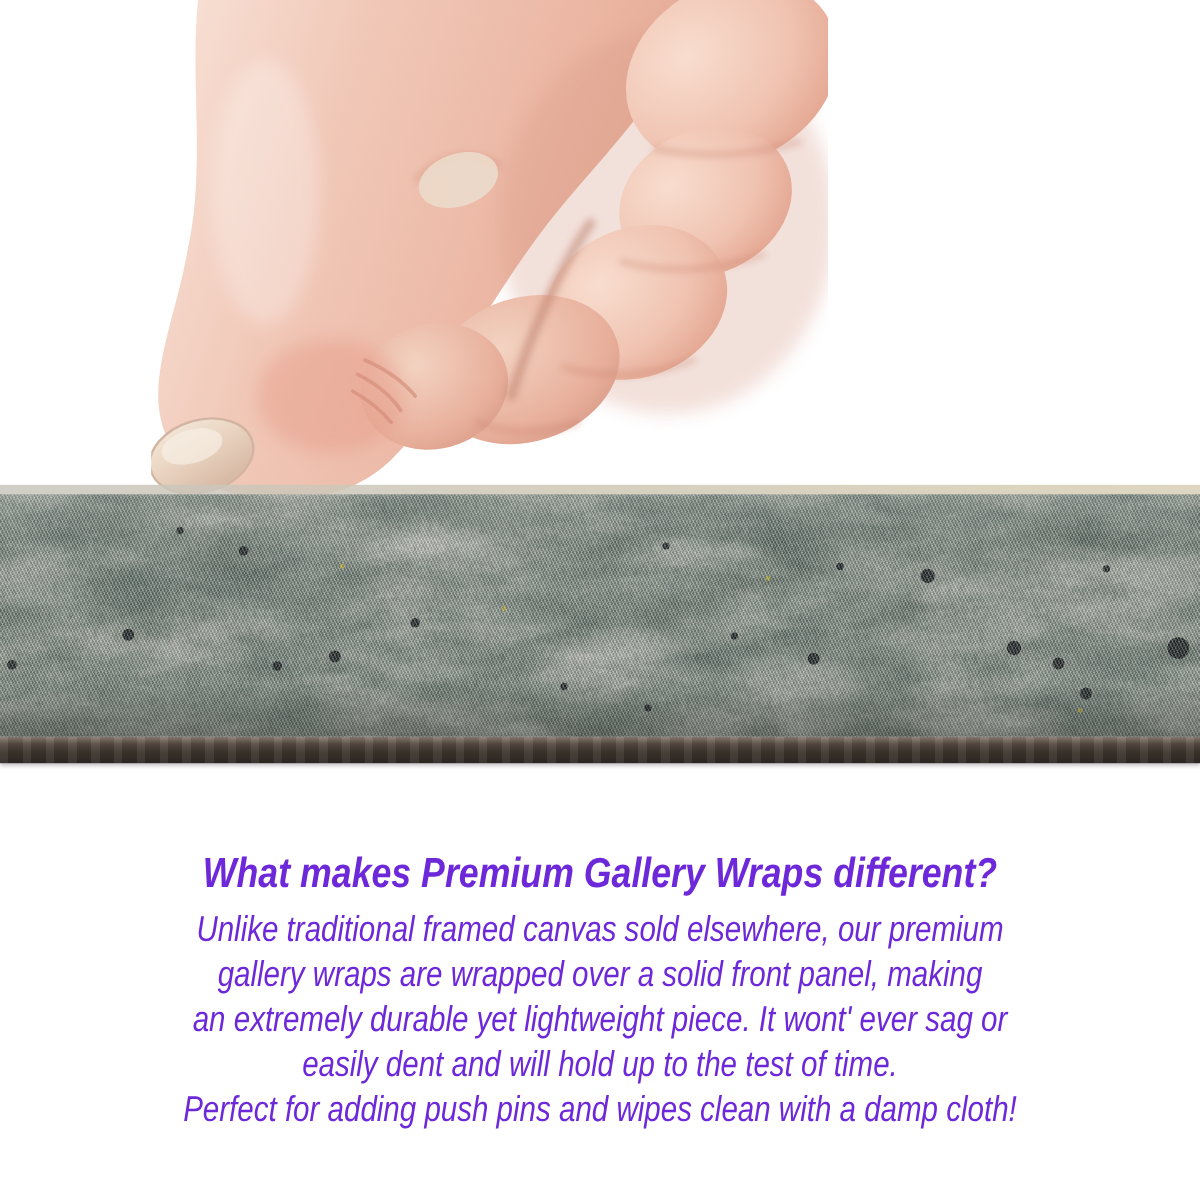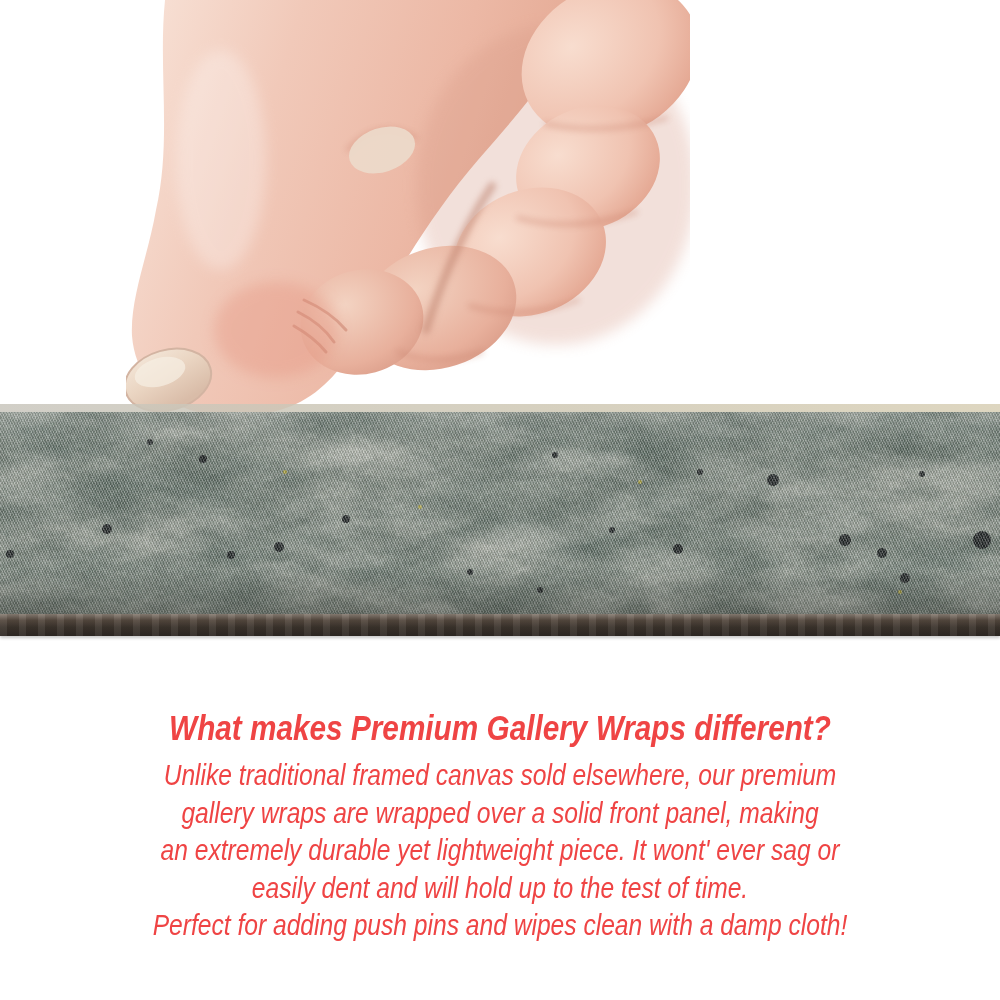--- a/index.html
+++ b/index.html
@@ -23,21 +23,21 @@
   .tex-shade{position:absolute;left:0;top:8px;width:1000px;height:202px;pointer-events:none;
       background:linear-gradient(to bottom, rgba(255,255,255,.10), rgba(0,0,0,0) 18%,
                  rgba(0,0,0,0) 78%, rgba(35,35,30,.28));}
   .strip-dark-edge{position:absolute;left:0;top:210px;width:100%;height:22px;
       background:linear-gradient(to bottom,#8a7f75 0%,#55493f 28%,#3b332c 60%,#2e2823 100%);
       box-shadow:0 2px 3px rgba(0,0,0,.22);}
   .strip-dark-edge::before{content:"";position:absolute;inset:0;opacity:.25;
       background:repeating-linear-gradient(90deg, rgba(255,255,255,.25) 0 7px, rgba(0,0,0,.25) 7px 19px);}
 
   
-  .copy{position:absolute;left:0;top:708px;width:1000px;text-align:center;color:#ef4444;}
+  .copy{position:absolute;left:0;top:708px;width:1000px;text-align:center;color:#6d28d9;}
   .copy h1{margin:0 0 8px 0;font-size:35px;line-height:40px;font-weight:700;font-style:italic;
       transform:scaleX(.85);transform-origin:50% 50%;}
   .copy p{margin:0;font-size:30px;line-height:37.5px;font-weight:400;font-style:italic;
       transform:scaleX(.82);transform-origin:50% 50%;}
 </style>
 </head>
 <body>
 
 <div class="stage">
 

